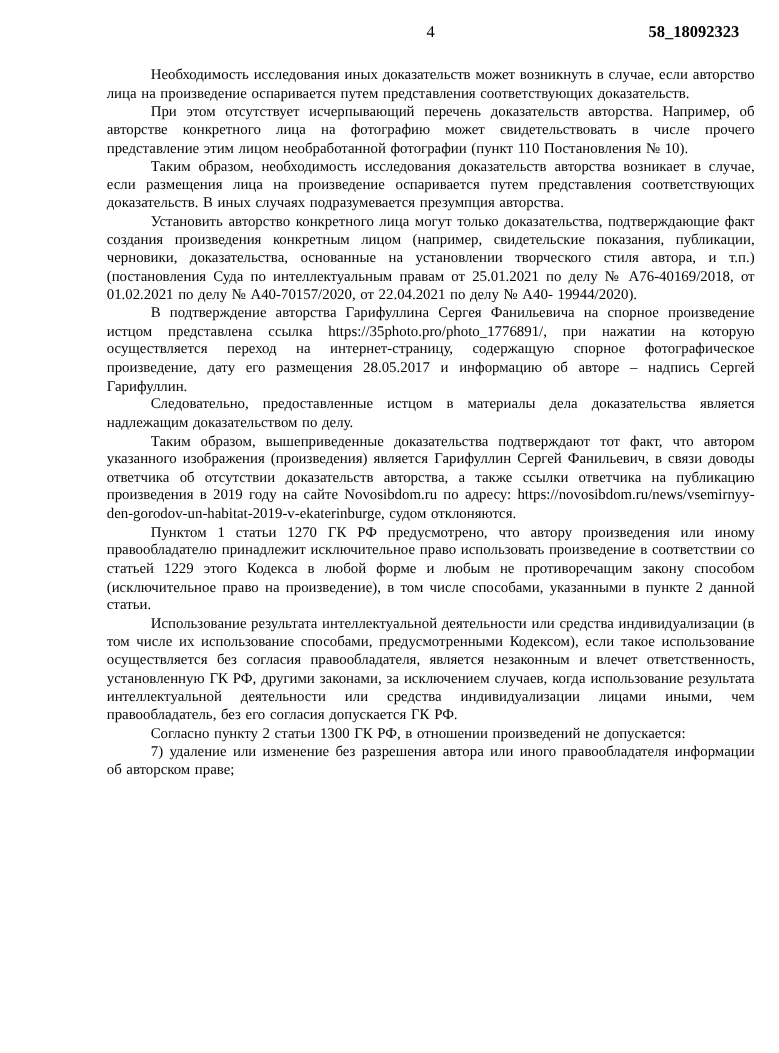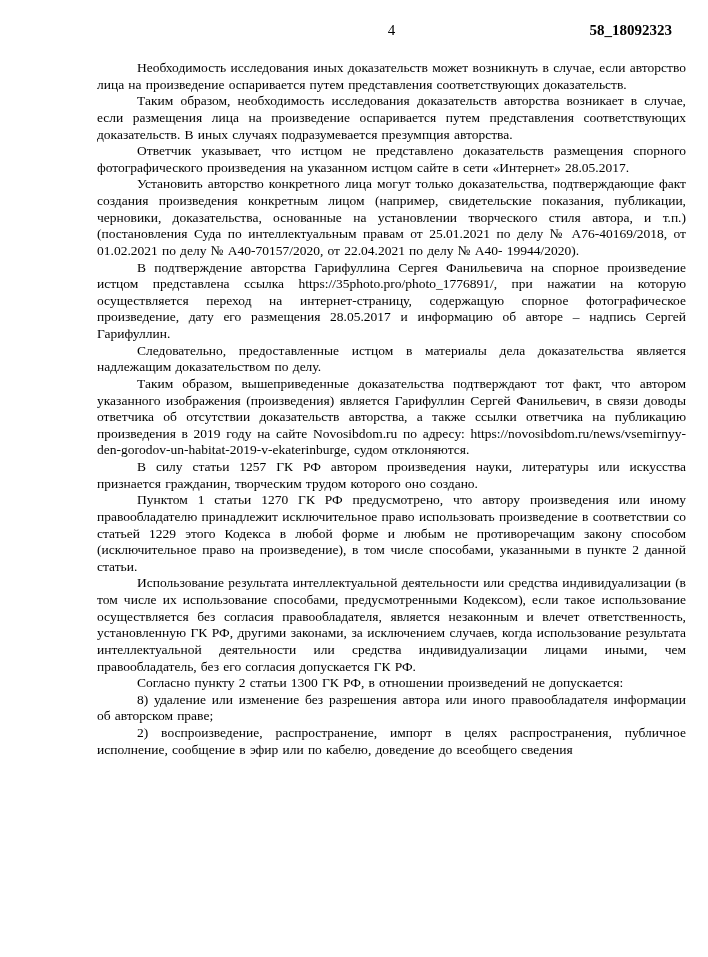--- a/index.html
+++ b/index.html
@@ -54,26 +54,24 @@
 </head>
 <body>
 
 <div class="page">
   <div class="page-header">
     <span class="page-number">4</span>
     <span class="doc-id">58_18092323</span>
   </div>
   <div class="page-body" id="paragraphs">
       <p>Необходимость исследования иных доказательств может возникнуть в случае, если авторство лица на произведение оспаривается путем представления соответствующих доказательств.</p>
+      <p>При этом отсутствует исчерпывающий перечень доказательств авторства. Например, об авторстве конкретного лица на фотографию может свидетельствовать в числе прочего представление этим лицом необработанной фотографии (пункт 110 Постановления № 10).</p>
       <p>Таким образом, необходимость исследования доказательств авторства возникает в случае, если размещения лица на произведение оспаривается путем представления соответствующих доказательств. В иных случаях подразумевается презумпция авторства.</p>
-      <p>Ответчик указывает, что истцом не представлено доказательств размещения спорного фотографического произведения на указанном истцом сайте в сети «Интернет» 28.05.2017.</p>
       <p>Установить авторство конкретного лица могут только доказательства, подтверждающие факт создания произведения конкретным лицом (например, свидетельские показания, публикации, черновики, доказательства, основанные на установлении творческого стиля автора, и т.п.) (постановления Суда по интеллектуальным правам от 25.01.2021 по делу № А76-40169/2018, от 01.02.2021 по делу № А40-70157/2020, от 22.04.2021 по делу № А40- 19944/2020).</p>
       <p>В подтверждение авторства Гарифуллина Сергея Фанильевича на спорное произведение истцом представлена ссылка https://35photo.pro/photo_1776891/, при нажатии на которую осуществляется переход на интернет-страницу, содержащую спорное фотографическое произведение, дату его размещения 28.05.2017 и информацию об авторе – надпись Сергей Гарифуллин.</p>
       <p>Следовательно, предоставленные истцом в материалы дела доказательства является надлежащим доказательством по делу.</p>
       <p>Таким образом, вышеприведенные доказательства подтверждают тот факт, что автором указанного изображения (произведения) является Гарифуллин Сергей Фанильевич, в связи доводы ответчика об отсутствии доказательств авторства, а также ссылки ответчика на публикацию произведения в 2019 году на сайте Novosibdom.ru по адресу: https://novosibdom.ru/news/vsemirnyy-den-gorodov-un-habitat-2019-v-ekaterinburge, судом отклоняются.</p>
-      <p>В силу статьи 1257 ГК РФ автором произведения науки, литературы или искусства признается гражданин, творческим трудом которого оно создано.</p>
       <p>Пунктом 1 статьи 1270 ГК РФ предусмотрено, что автору произведения или иному правообладателю принадлежит исключительное право использовать произведение в соответствии со статьей 1229 этого Кодекса в любой форме и любым не противоречащим закону способом (исключительное право на произведение), в том числе способами, указанными в пункте 2 данной статьи.</p>
       <p>Использование результата интеллектуальной деятельности или средства индивидуализации (в том числе их использование способами, предусмотренными Кодексом), если такое использование осуществляется без согласия правообладателя, является незаконным и влечет ответственность, установленную ГК РФ, другими законами, за исключением случаев, когда использование результата интеллектуальной деятельности или средства индивидуализации лицами иными, чем правообладатель, без его согласия допускается ГК РФ.</p>
       <p>Согласно пункту 2 статьи 1300 ГК РФ, в отношении произведений не допускается:</p>
-      <p>8) удаление или изменение без разрешения автора или иного правообладателя информации об авторском праве;</p>
-      <p>2) воспроизведение, распространение, импорт в целях распространения, публичное исполнение, сообщение в эфир или по кабелю, доведение до всеобщего сведения</p>
+      <p>7) удаление или изменение без разрешения автора или иного правообладателя информации об авторском праве;</p>
     </div>
 </div>
 
 </body></html>

